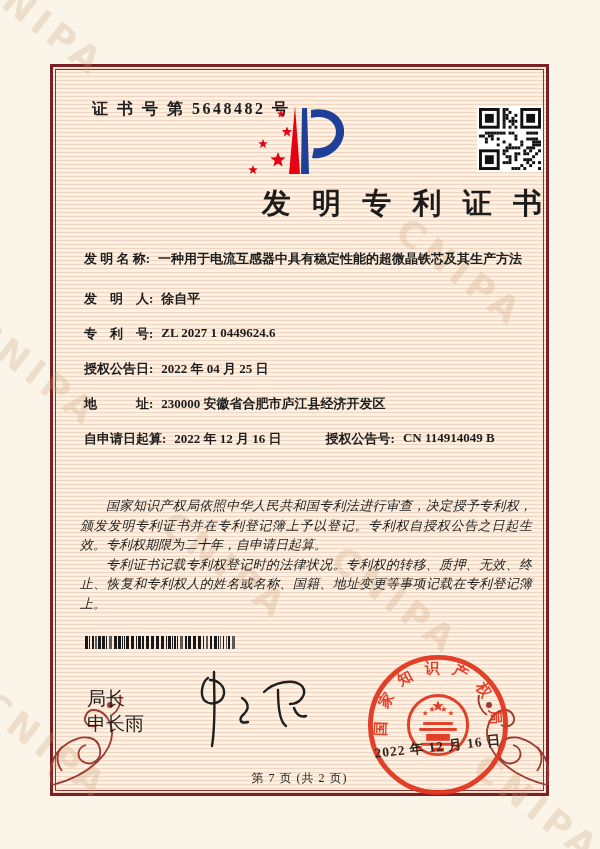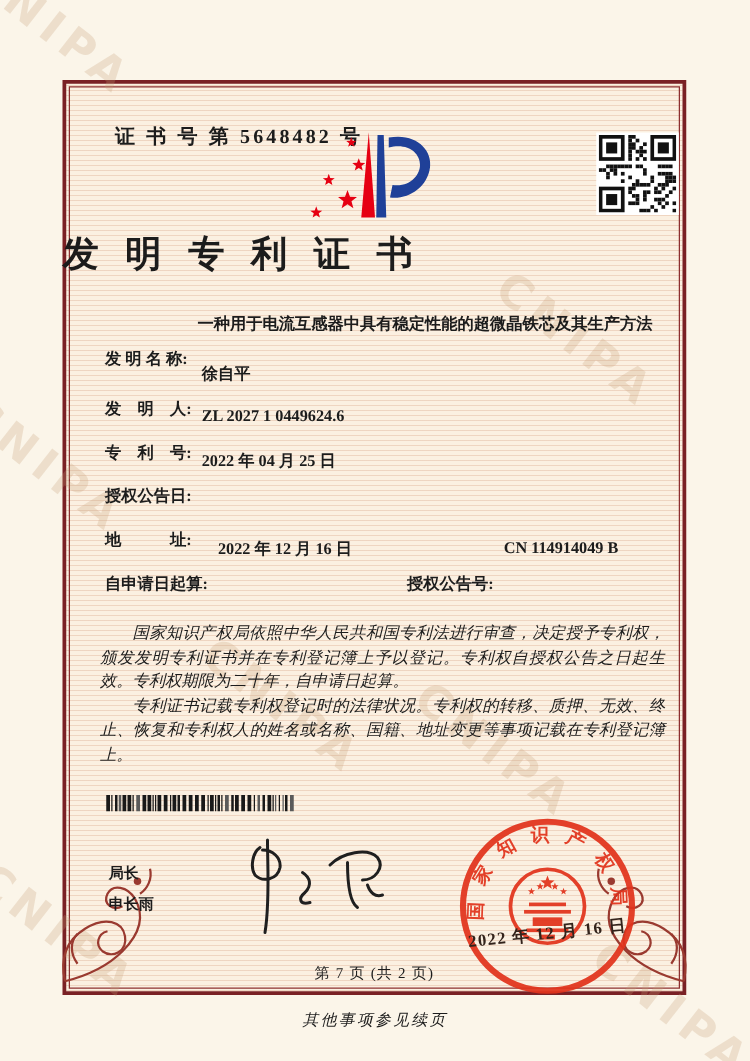--- a/index.html
+++ b/index.html
@@ -10,32 +10,32 @@
   .wm{position:absolute;z-index:2;font-family:"DejaVu Sans",sans-serif;font-weight:700;
       font-size:36px;letter-spacing:6px;color:rgba(196,158,118,.26);transform:rotate(38deg);
       white-space:nowrap;pointer-events:none;}
   
   .frame{position:absolute;left:50px;top:64px;width:499px;height:732px;box-sizing:border-box;
          border:3px solid #7a2125;z-index:1;
          background:#fbf0e1 repeating-linear-gradient(0deg,rgba(213,156,126,.32) 0 1px,transparent 1px 4px);}
   .frame::after{content:"";position:absolute;inset:2px;border:1px solid #8d3030;}
   .z3{z-index:3;}
   .cert-no{left:76px;top:99px;font-size:16px;font-weight:600;letter-spacing:2.5px;margin-left:16px;}
-  .title{left:50px;top:184px;width:499px;text-align:left;font-size:29px;font-weight:700;letter-spacing:7px;}
+  .title{left:50px;top:184px;width:499px;text-align:right;font-size:29px;font-weight:700;letter-spacing:7px;}
   .fields{left:84px;top:250px;width:462px;font-size:13px;white-space:nowrap;}
   .frow{height:35px;display:flex;align-items:flex-start;}
   .frow:first-child{margin-bottom:5px;}
-  .lab{font-weight:700;margin-right:8px;margin-top:28px;}
+  .lab{font-weight:700;margin-right:8px;}
   .val{font-weight:700;}
   .lab2{margin-left:44px;}
   .paras{left:80px;top:496px;width:452px;font-size:13px;font-style:italic;line-height:19.5px;text-align:justify;}
   .paras p{margin:0;text-indent:2em;}
   .barcode{left:85px;top:636px;width:158px;height:13px;position:absolute;z-index:3;}
   .director{left:87px;top:686px;font-family:"DejaVu Sans","Liberation Sans",sans-serif;
-            font-size:12px;font-weight:700;line-height:25px;}
+            font-size:19px;font-weight:400;line-height:25px;}
   .seal-date{left:358px;top:738px;width:160px;text-align:center;font-size:13.5px;font-weight:700;
              color:#33231b;transform:rotate(-6deg);z-index:6;letter-spacing:1px;}
   .page-no{left:50px;top:770px;width:499px;text-align:center;font-size:12px;letter-spacing:1px;}
   .footer-note{left:0;top:808px;width:600px;text-align:center;font-size:12.5px;font-style:italic;letter-spacing:2px;}
   .qr-wrap{left:477px;top:106px;width:62px;height:62px;background:#fff;padding:2px;z-index:3;}
   svg{display:block;}
 </style>
 </head>
 <body>
 
@@ -213,20 +213,21 @@
     <div class="frow">
       <span class="lab">专　利　号:</span>
       <span class="val">ZL 2027 1 0449624.6</span>
     </div>
     <div class="frow">
       <span class="lab">授权公告日:</span>
       <span class="val">2022 年 04 月 25 日</span>
     </div>
     <div class="frow">
       <span class="lab">地　　　址:</span>
+      <span class="val">230000 安徽省合肥市庐江县经济开发区</span>
     </div>
     <div class="frow">
       <span class="lab">自申请日起算:</span>
       <span class="val">2022 年 12 月 16 日</span>
       <span class="lab lab2">授权公告号:</span>
       <span class="val">CN 114914049 B</span>
     </div>
   </div>
 
   <div class="abs z3 paras">
@@ -315,15 +316,14 @@
       <rect x="57" y="79" width="38" height="3"></rect>
       <rect x="64" y="85" width="24" height="7"></rect>
       <rect x="59" y="94" width="34" height="3"></rect>
       <rect x="70" y="99" width="12" height="4"></rect>
     </g>
   </svg>
   <div class="abs seal-date">2022 年 12 月 16 日</div>
 
   <div class="abs z3 page-no">第 7 页 (共 2 页)</div>
 
-  <div class="abs z3 footer-note">其他事项参见续页</div>
 
 </div>
 
 </body></html>

